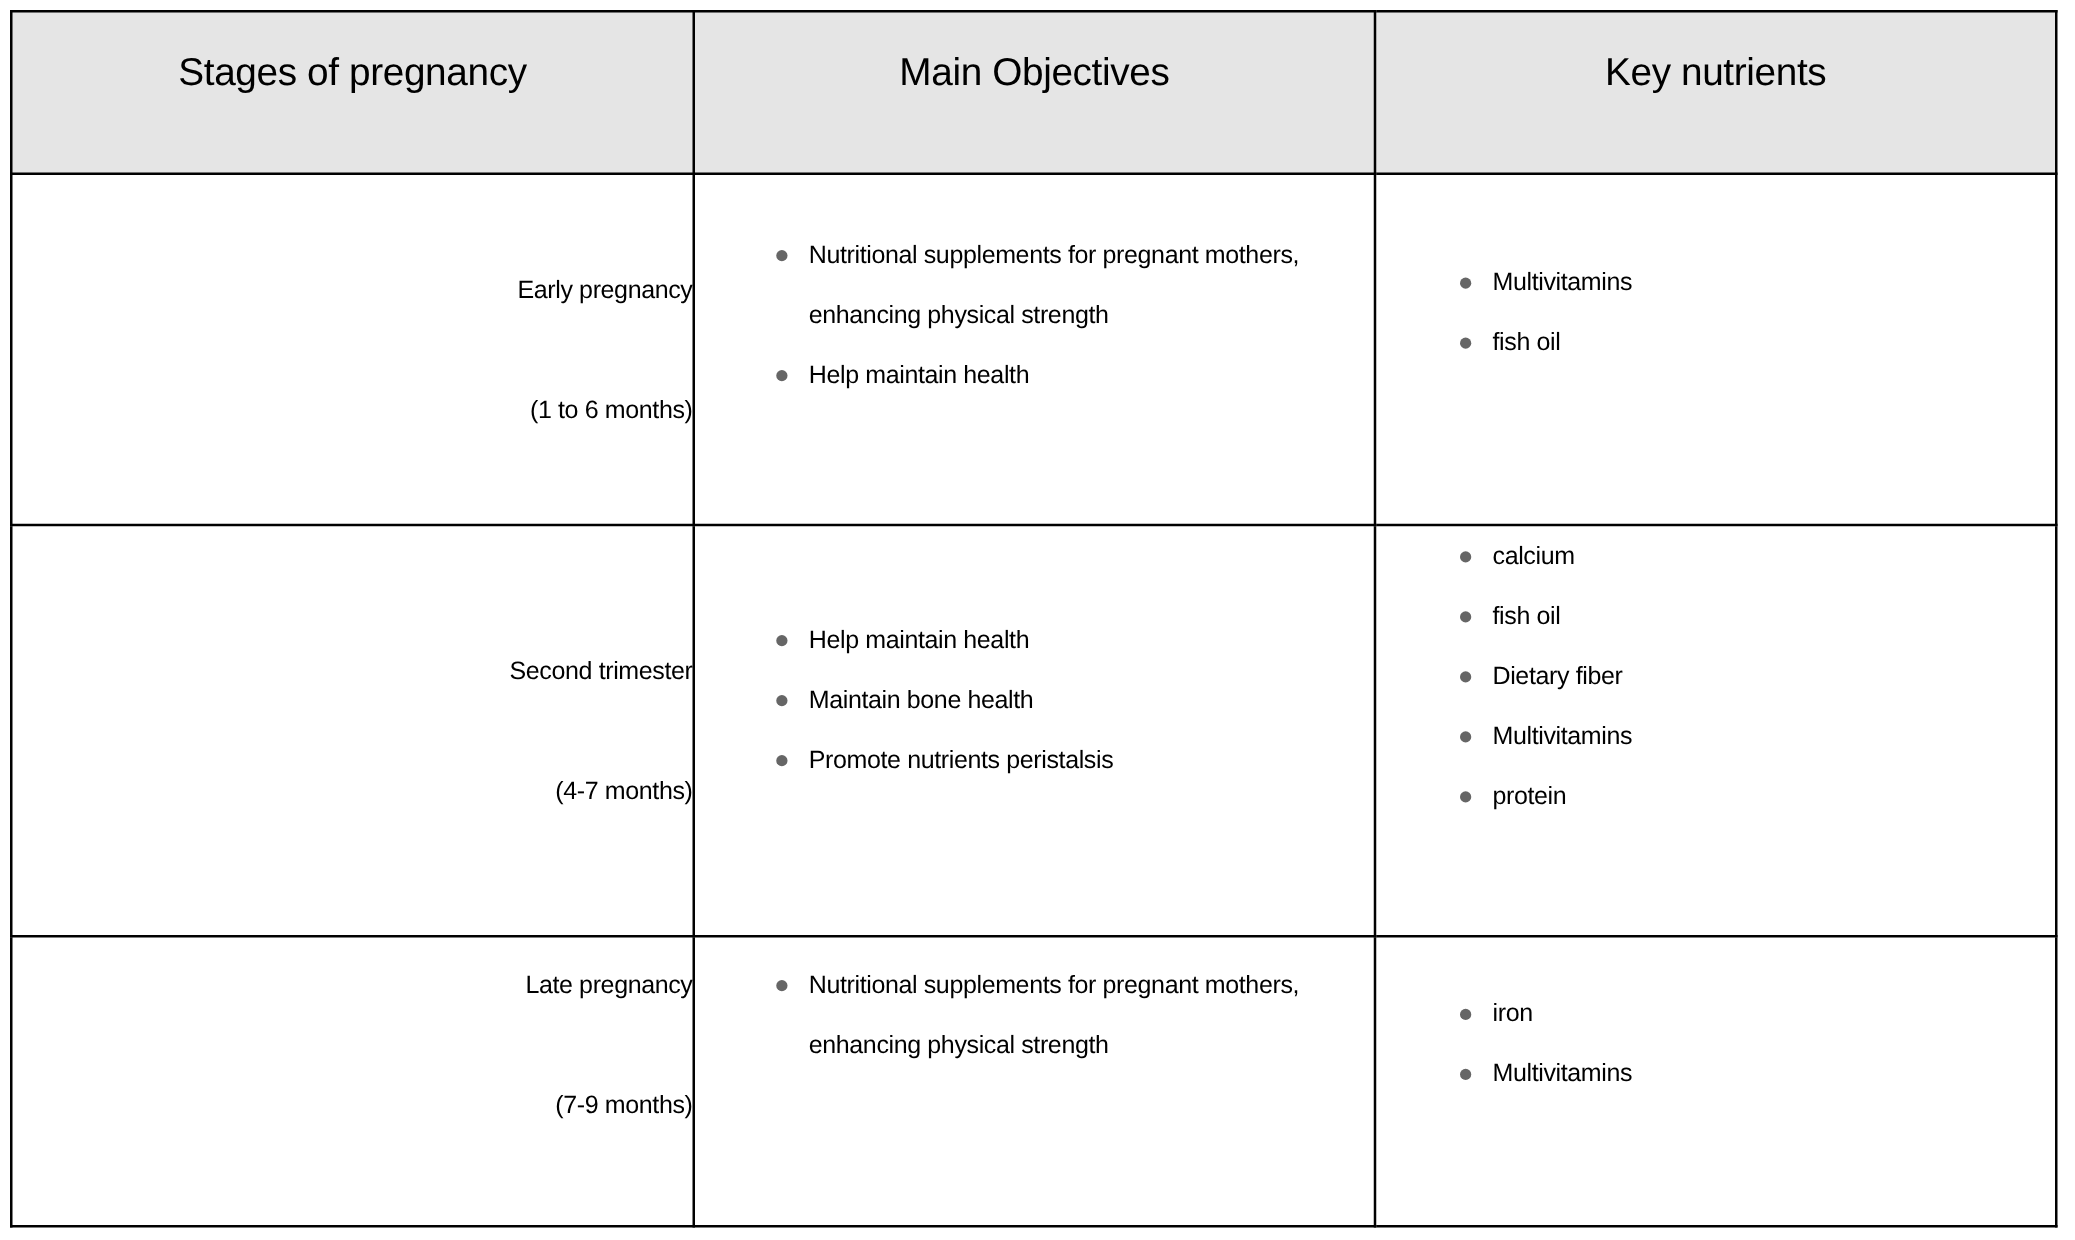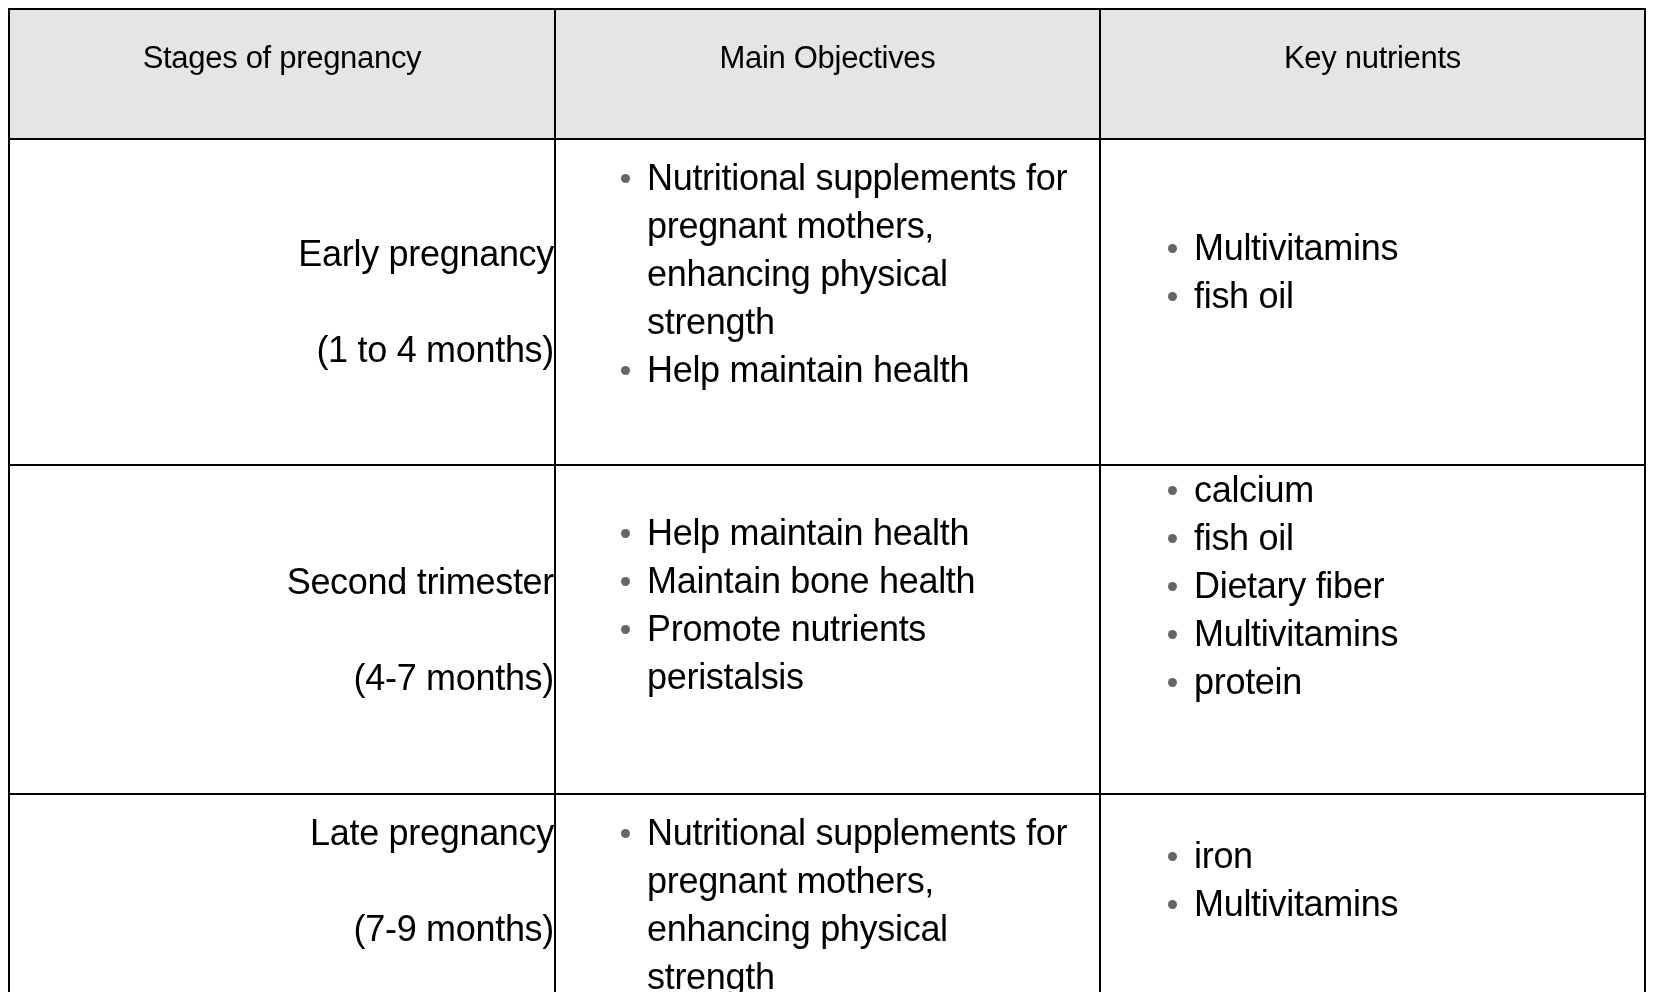--- a/index.html
+++ b/index.html
@@ -37,23 +37,23 @@
       background: #e5e5e5;
       font-weight: normal;
       font-size: 31px;
       letter-spacing: -0.3px;
       text-align: center;
       vertical-align: top;
       padding-top: 30px;
     }
     tr.r1 { height: 281px; }
     tr.r2 { height: 329px; }
-    tr.r3 { height: 180px; }
+    tr.r3 { height: 232px; }
     td {
-      font-size: 36px;
+      font-size: 20px;
       letter-spacing: -0.3px;
       line-height: 48px;
     }
     td.stage {
       text-align: right;
     }
     .stage-name, .stage-range {
       display: block;
     }
     .stage-gap {
@@ -105,21 +105,21 @@
         <th>Main Objectives</th>
         <th>Key nutrients</th>
       </tr>
     </thead>
     <tbody>
 
       <tr class="r1">
         <td class="stage">
           <span class="stage-name">Early pregnancy</span>
           <span class="stage-gap"></span>
-          <span class="stage-range">(1 to 4 months)</span>
+          <span class="stage-range">(1 to 6 months)</span>
         </td>
         <td class="pad-r1-obj">
           <ul class="obj-list">
             <li><span class="bullet"></span><span>Nutritional supplements for pregnant mothers, enhancing physical strength</span></li>
             <li><span class="bullet"></span><span>Help maintain health</span></li>
           </ul>
         </td>
         <td class="pad-r1-nut">
           <ul class="nut-list">
             <li><span class="bullet"></span><span>Multivitamins</span></li>

